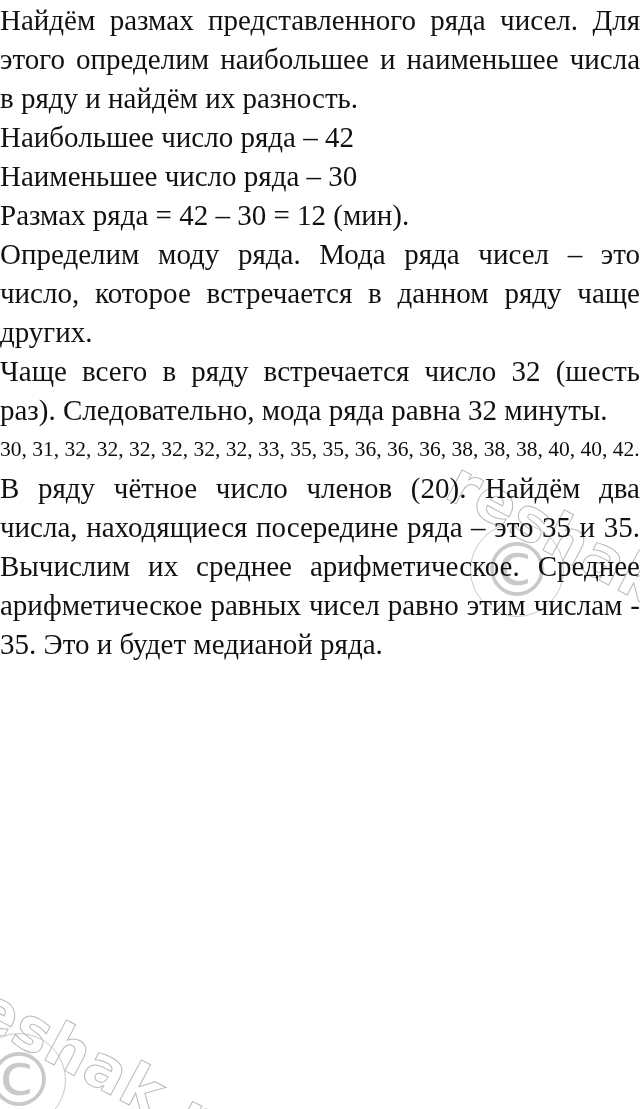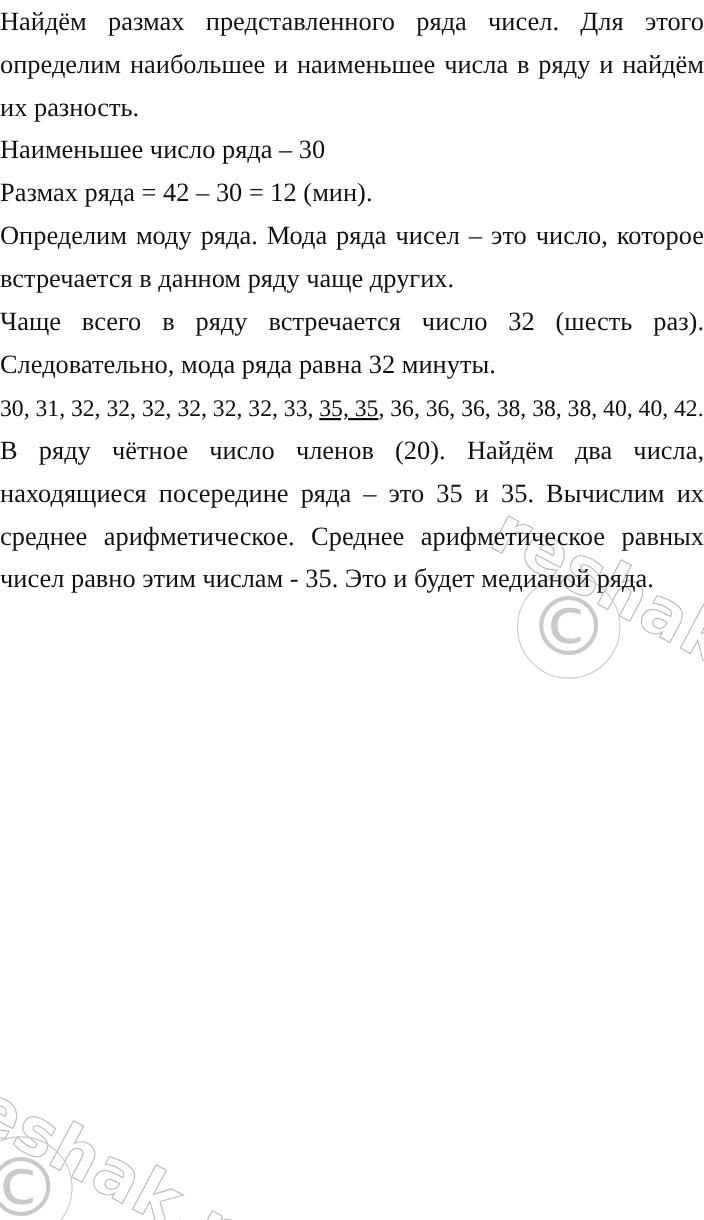--- a/index.html
+++ b/index.html
@@ -65,30 +65,30 @@
   #wm2-copy { left: -28px; top: 1033px; width: 92px; height: 92px; font-size: 74px; }
 
   
   #content {
     position: relative;
     z-index: 1;
     padding: 0;
   }
   .para {
     margin: 0;
-    font-size: 24px;
+    font-size: 29px;
     line-height: 39px;
     text-align: justify;
     text-justify: inter-word;
     letter-spacing: 0;
     word-spacing: 0;
     color: #111111;
   }
   .num-seq { margin: 0; font-size: 21.5px; line-height: 39px; text-align: left; }
-  .u { text-decoration: underline; text-underline-offset: 2px; }
+  .u { text-underline-offset: 2px; }
   #first-line { padding-top: 1px; }
 </style>
 </head>
 <body>
 
 <div id="page">
 
   <div class="watermark" id="wm1">
     <div class="wm-word">reshak.ru ©</div>
   </div>
@@ -100,20 +100,21 @@
     <div class="wm-word">reshak.ru ©</div>
   </div>
   <div class="watermark wm-copy" id="wm2-copy">
     <span>©</span>
   </div>
 
   <div id="content">
 
     <p class="para" id="first-line">Найдём размах представленного ряда чисел. Для этого определим наибольшее и наименьшее числа в ряду и найдём их разность.</p>
 
+    <p class="para">Наибольшее число ряда – 42</p>
 
     <p class="para">Наименьшее число ряда – 30</p>
 
     <p class="para">Размах ряда = 42 – 30 = 12 (мин).</p>
 
 
     <p class="para">Определим моду ряда. Мода ряда чисел – это число, которое встречается в данном ряду чаще других.</p>
 
     <p class="para">Чаще всего в ряду встречается число 32 (шесть раз). Следовательно, мода ряда равна 32 минуты.</p>
 

